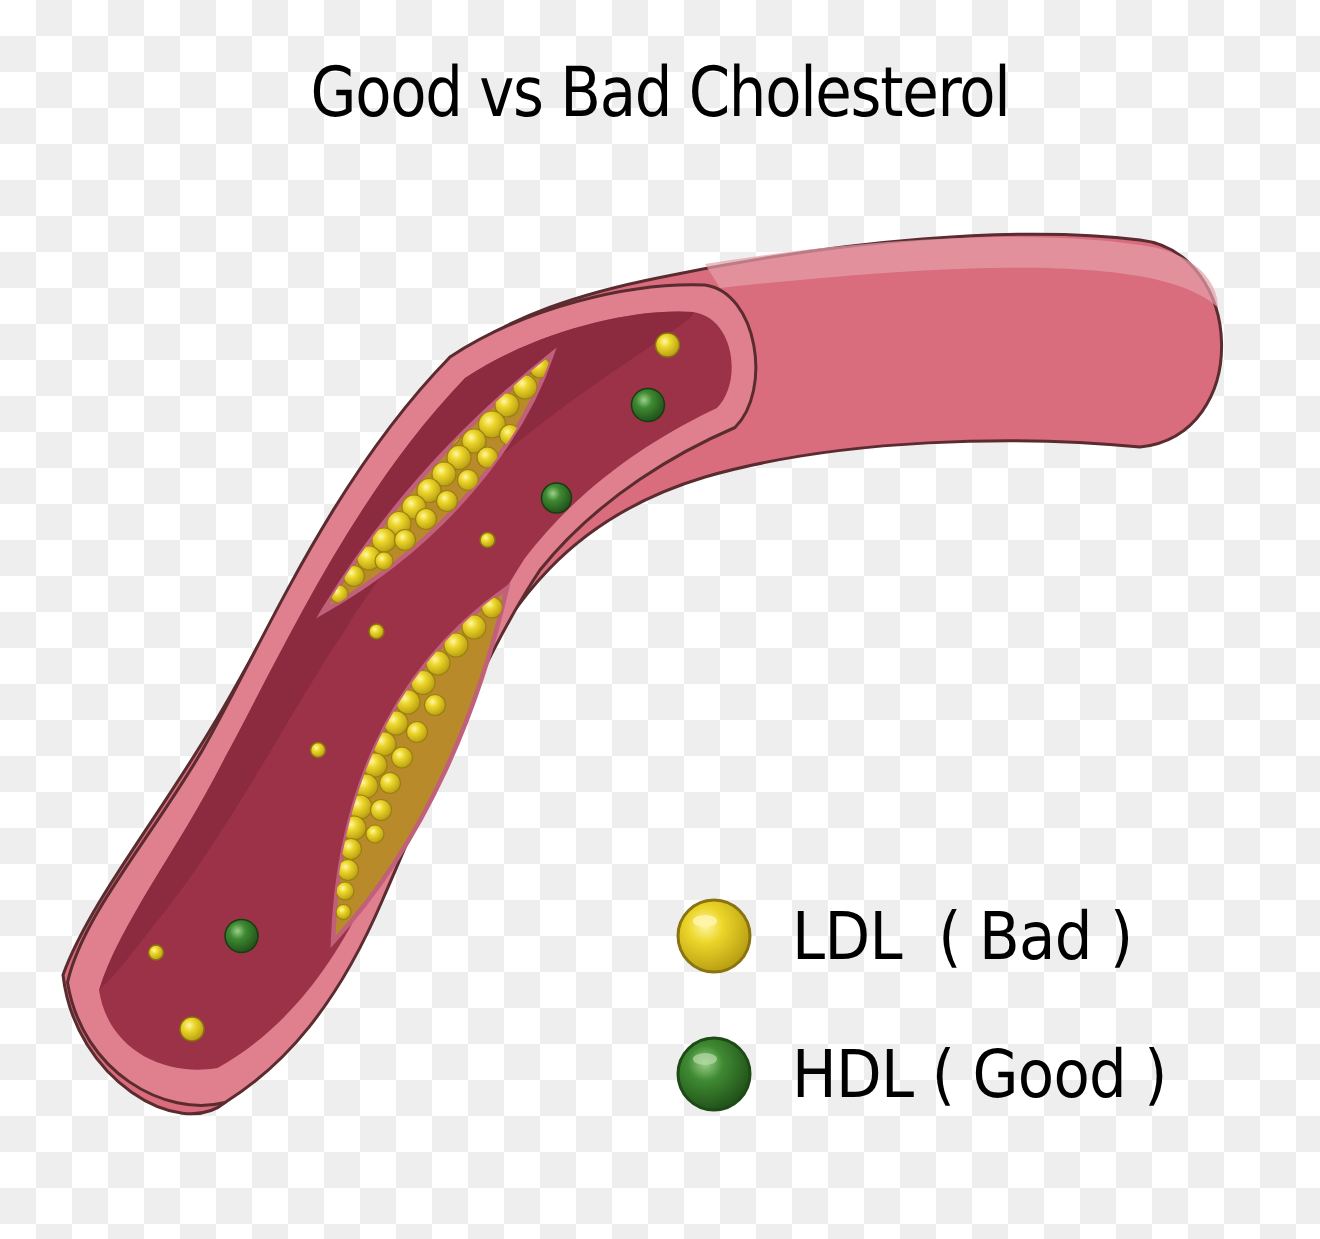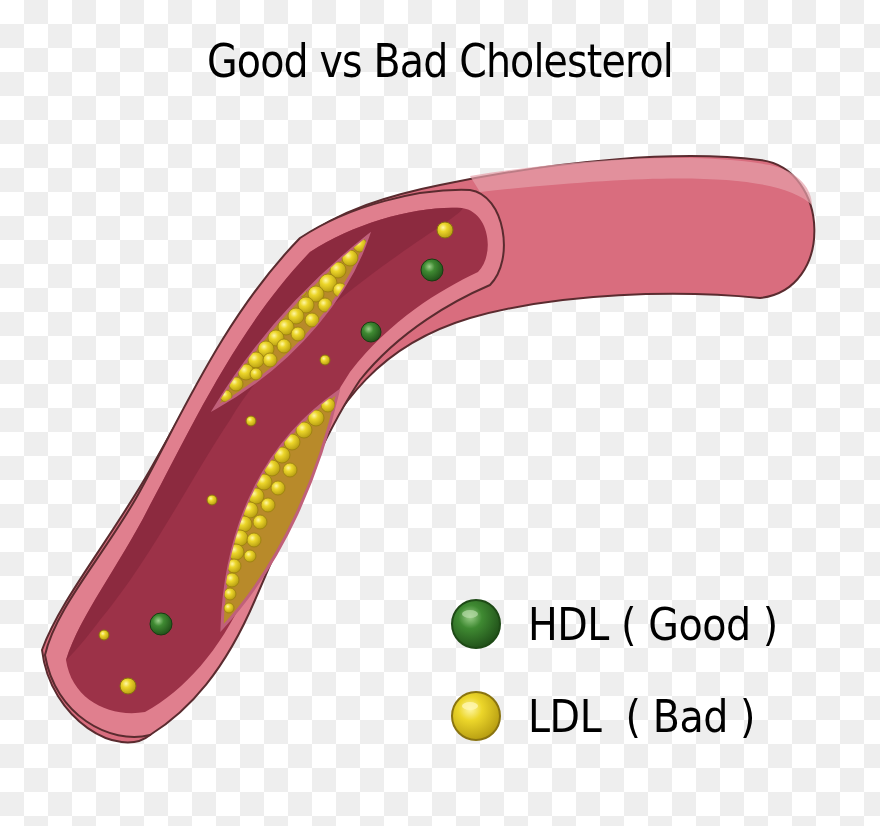--- a/index.html
+++ b/index.html
@@ -138,25 +138,25 @@
   <g fill="url(#gG)" stroke="#183c12" stroke-width="1">
     <circle cx="432" cy="270" r="11"></circle>
     <circle cx="371" cy="332" r="10"></circle>
     <circle cx="161" cy="624" r="11"></circle>
   </g>
 </svg>
 
 <div class="legend">
   <div class="legend-row">
     <svg class="legend-dot" viewBox="0 0 52 52">
+      <circle cx="26" cy="26" r="24" fill="url(#gY)" stroke="#8a7410" stroke-width="2"></circle>
+      <ellipse cx="20" cy="16" rx="8" ry="4" fill="#fff6b0" opacity="0.8"></ellipse>
+    </svg>
+    <span class="legend-label">LDL  ( Bad )</span>
+  </div>
+  <div class="legend-row">
+    <svg class="legend-dot" viewBox="0 0 52 52">
       <circle cx="26" cy="26" r="24" fill="url(#gG)" stroke="#1e4a16" stroke-width="2"></circle>
       <ellipse cx="20" cy="16" rx="8" ry="4" fill="#b6dca8" opacity="0.7"></ellipse>
     </svg>
     <span class="legend-label">HDL ( Good )</span>
   </div>
-  <div class="legend-row">
-    <svg class="legend-dot" viewBox="0 0 52 52">
-      <circle cx="26" cy="26" r="24" fill="url(#gY)" stroke="#8a7410" stroke-width="2"></circle>
-      <ellipse cx="20" cy="16" rx="8" ry="4" fill="#fff6b0" opacity="0.8"></ellipse>
-    </svg>
-    <span class="legend-label">LDL  ( Bad )</span>
-  </div>
 </div>
 
 </body></html>

